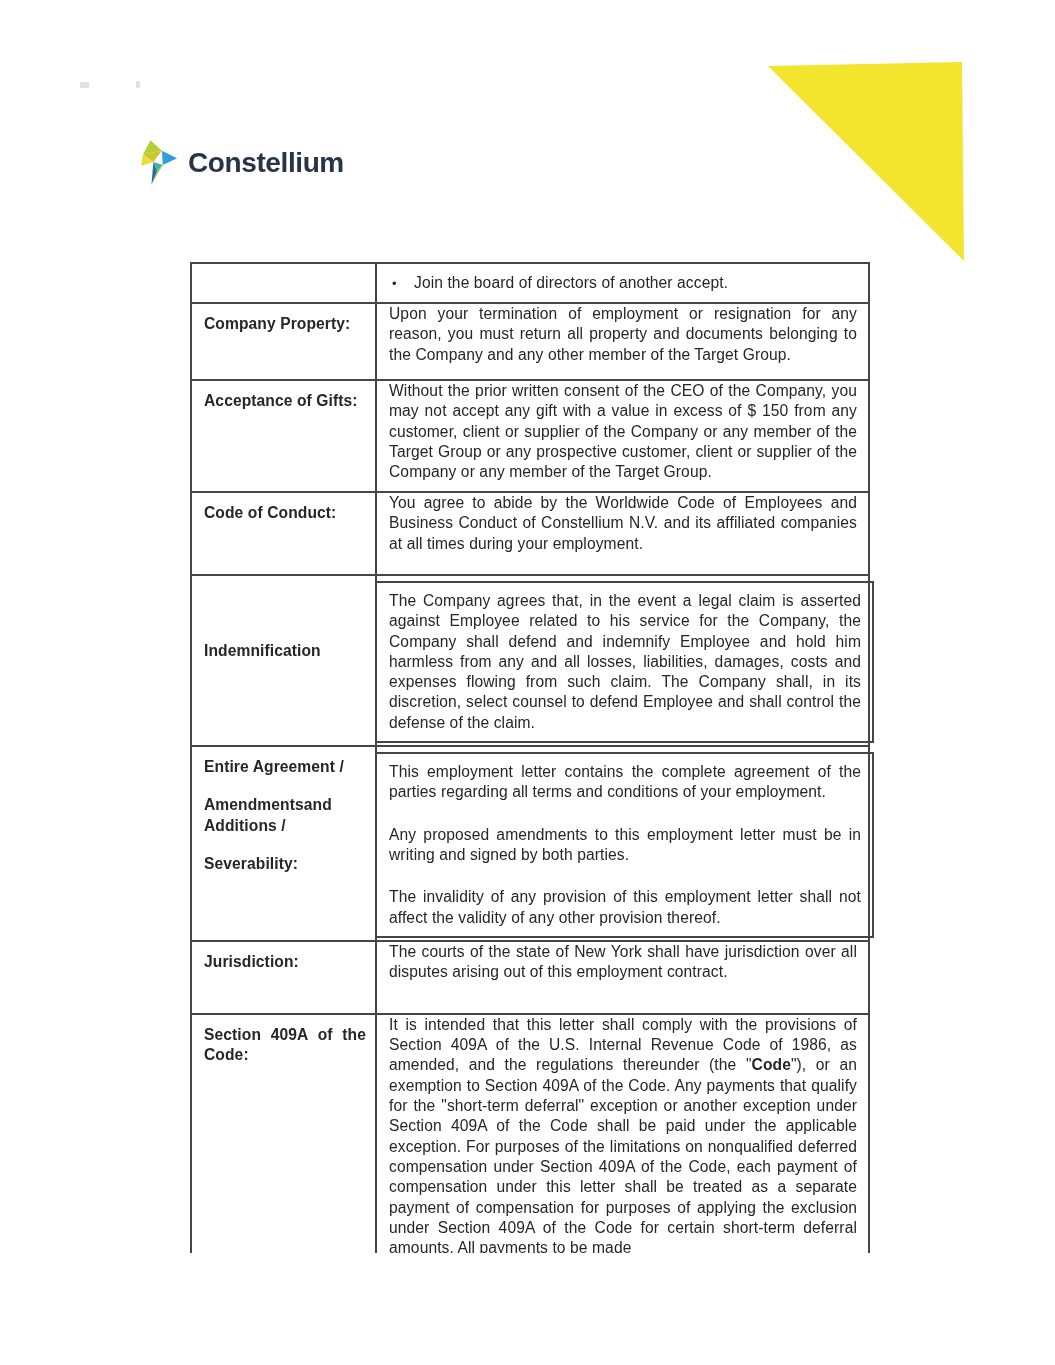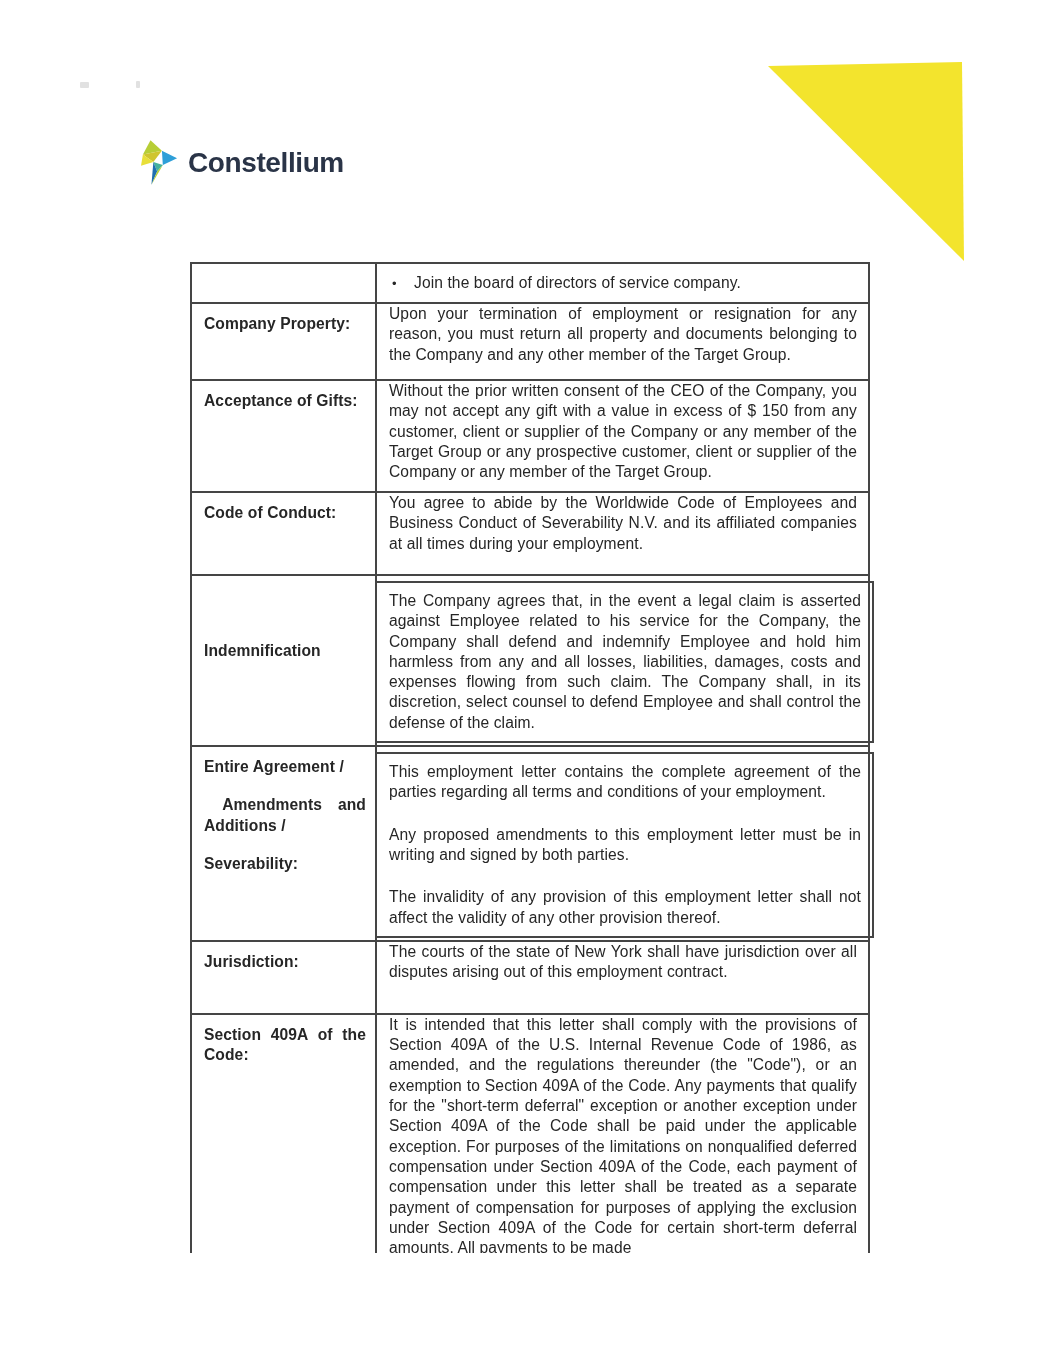--- a/index.html
+++ b/index.html
@@ -64,23 +64,23 @@
   
   .boxed-cell { padding: 0; }
   .cellbox {
     border: 2px solid var(--line);
     margin: 5px -6px 2px -2px;
     padding: 8px 11px 8px 12px;
     text-align: justify;
   }
   .para-gap { height: 22px; }
   .label-gap { height: 18px; }
-  .label-split { display: flex; justify-content: flex-end; gap: 16px; }
+  .label-split { display: flex; justify-content: flex-start; }
 
-  .bold-inline { font-weight: 400; }
+  .bold-inline { font-weight: 700; }
 
   .page-footer {
     position: absolute; top: 1267px; left: 0; width: 100%;
     text-align: center; font-size: 13.5px; letter-spacing: 0.6px; color: #000000;
   }
 </style>
 </head>
 <body>
 
 <div class="page">
@@ -110,38 +110,38 @@
         <col class="col-label">
         <col class="col-text">
       </colgroup>
 
     <tbody>
         <tr class="r1">
       <td class="label-cell"></td>
       <td class="bullet-row-cell">
         <div class="bullet-line">
           <span class="bullet-glyph">•</span>
-          <span>Join the board of directors of service company.</span>
+          <span>Join the board of directors of another accept.</span>
         </div>
       </td>
     </tr>
 
     <tr class="r2">
       <td class="label-cell">Company Property:</td>
       <td class="text-cell">Upon your termination of employment or resignation for any reason, you must return all property and documents belonging to the Company and any other member of the Target Group.</td>
     </tr>
 
     <tr class="r3">
       <td class="label-cell">Acceptance of Gifts:</td>
       <td class="text-cell">Without the prior written consent of the CEO of the Company, you may not accept any gift with a value in excess of $ 150 from any customer, client or supplier of the Company or any member of the Target Group or any prospective customer, client or supplier of the Company or any member of the Target Group.</td>
     </tr>
 
     <tr class="r4">
       <td class="label-cell">Code of Conduct:</td>
-      <td class="text-cell">You agree to abide by the Worldwide Code of Employees and Business Conduct of Severability N.V. and its affiliated companies at all times during your employment.</td>
+      <td class="text-cell">You agree to abide by the Worldwide Code of Employees and Business Conduct of Constellium N.V. and its affiliated companies at all times during your employment.</td>
     </tr>
 
     <tr class="r5">
       <td class="label-cell middle">Indemnification</td>
       <td class="boxed-cell">
         <div class="cellbox">The Company agrees that, in the event a legal claim is asserted against Employee related to his service for the Company, the Company shall defend and indemnify Employee and hold him harmless from any and all losses, liabilities, damages, costs and expenses flowing from such claim.  The Company shall, in its discretion, select counsel to defend Employee and shall control the defense of the claim.</div>
       </td>
     </tr>
 
     <tr class="r6">

